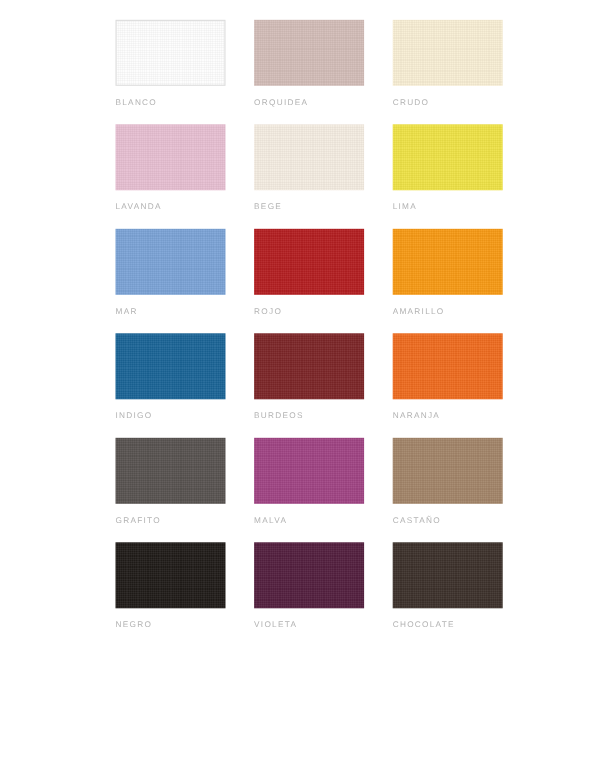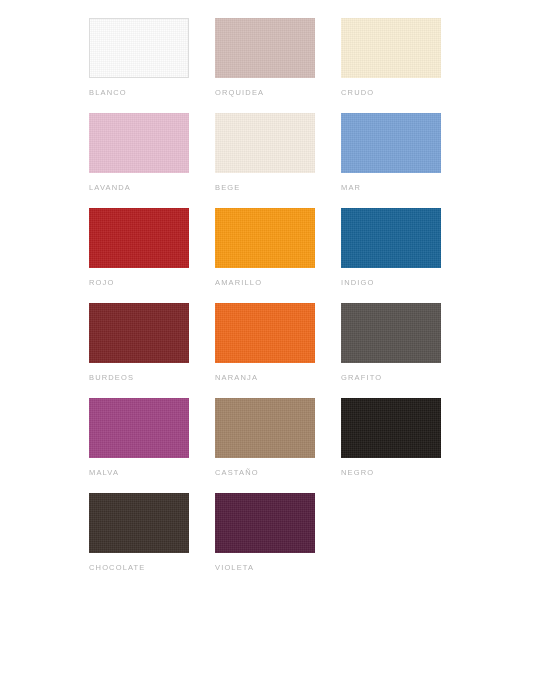--- a/index.html
+++ b/index.html
@@ -13,21 +13,21 @@
     font-family: "Liberation Sans", sans-serif;
     overflow: hidden;
   }
 
   #palette-page {
     width: 540px;
     height: 700px;
     position: relative;
     background: #ffffff;
     box-sizing: border-box;
-    padding: 18px 0 0 0;
+    padding: 18px 0 0 16px;
   }
 
   .swatch-grid {
     display: grid;
     grid-template-columns: repeat(3, 126px);
     grid-auto-rows: 95px;
     justify-content: start;
     padding-left: 89px;
     column-gap: 0px;
     row-gap: 0px;
@@ -102,20 +102,24 @@
       </div>
       <div class="swatch-cell">
         <div class="swatch-chip" style="background-color: rgb(230, 190, 209);"></div>
         <div class="swatch-label">LAVANDA</div>
       </div>
       <div class="swatch-cell">
         <div class="swatch-chip" style="background-color: rgb(244, 236, 225);"></div>
         <div class="swatch-label">BEGE</div>
       </div>
       <div class="swatch-cell">
+        <div class="swatch-chip" style="background-color: rgb(238, 226, 70);"></div>
+        <div class="swatch-label">LIMA</div>
+      </div>
+      <div class="swatch-cell">
         <div class="swatch-chip" style="background-color: rgb(123, 163, 214);"></div>
         <div class="swatch-label">MAR</div>
       </div>
       <div class="swatch-cell">
         <div class="swatch-chip" style="background-color: rgb(180, 31, 34);"></div>
         <div class="swatch-label">ROJO</div>
       </div>
       <div class="swatch-cell">
         <div class="swatch-chip" style="background-color: rgb(247, 154, 21);"></div>
         <div class="swatch-label">AMARILLO</div>
@@ -142,21 +146,21 @@
       </div>
       <div class="swatch-cell">
         <div class="swatch-chip" style="background-color: rgb(163, 133, 105);"></div>
         <div class="swatch-label">CASTAÑO</div>
       </div>
       <div class="swatch-cell">
         <div class="swatch-chip" style="background-color: rgb(32, 28, 25);"></div>
         <div class="swatch-label">NEGRO</div>
       </div>
       <div class="swatch-cell">
+        <div class="swatch-chip" style="background-color: rgb(84, 32, 63);"></div>
+        <div class="swatch-label">VIOLETA</div>
+      </div>
+      <div class="swatch-cell">
         <div class="swatch-chip" style="background-color: rgb(61, 50, 44);"></div>
         <div class="swatch-label">CHOCOLATE</div>
-      </div>
-      <div class="swatch-cell">
-        <div class="swatch-chip" style="background-color: rgb(84, 32, 63);"></div>
-        <div class="swatch-label">VIOLETA</div>
       </div>
     </div>
 </div>
 
 </body></html>

